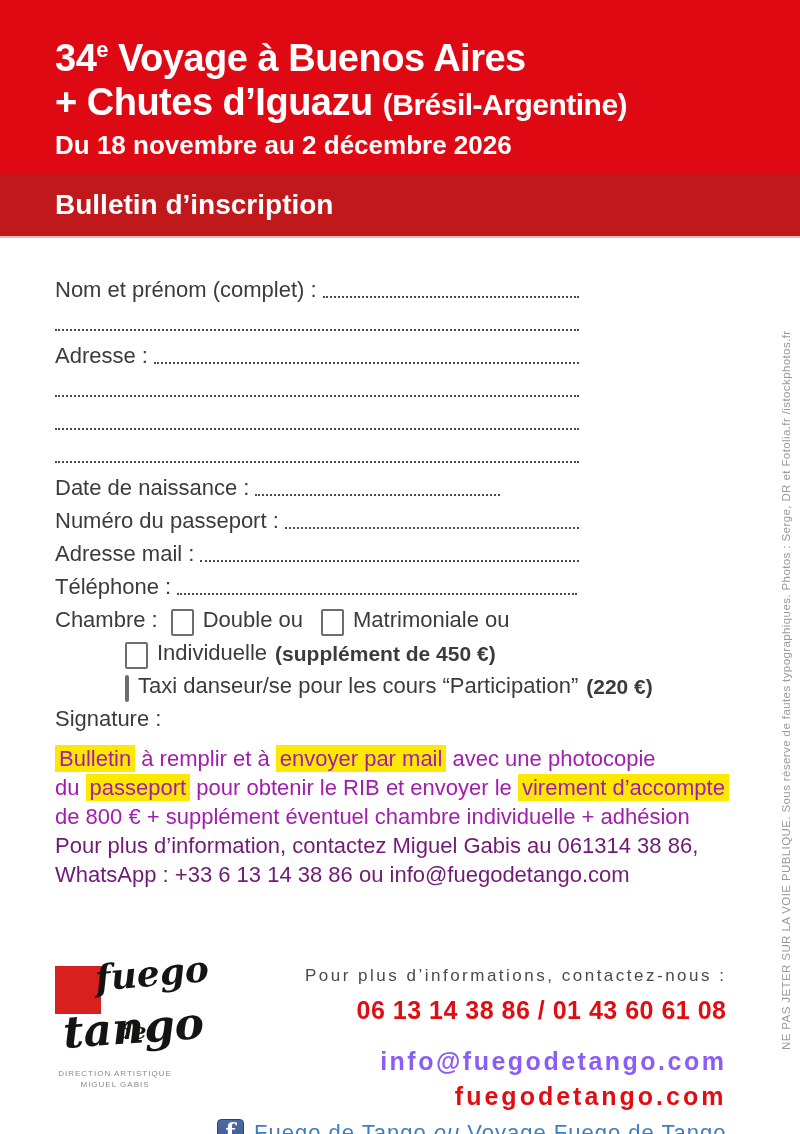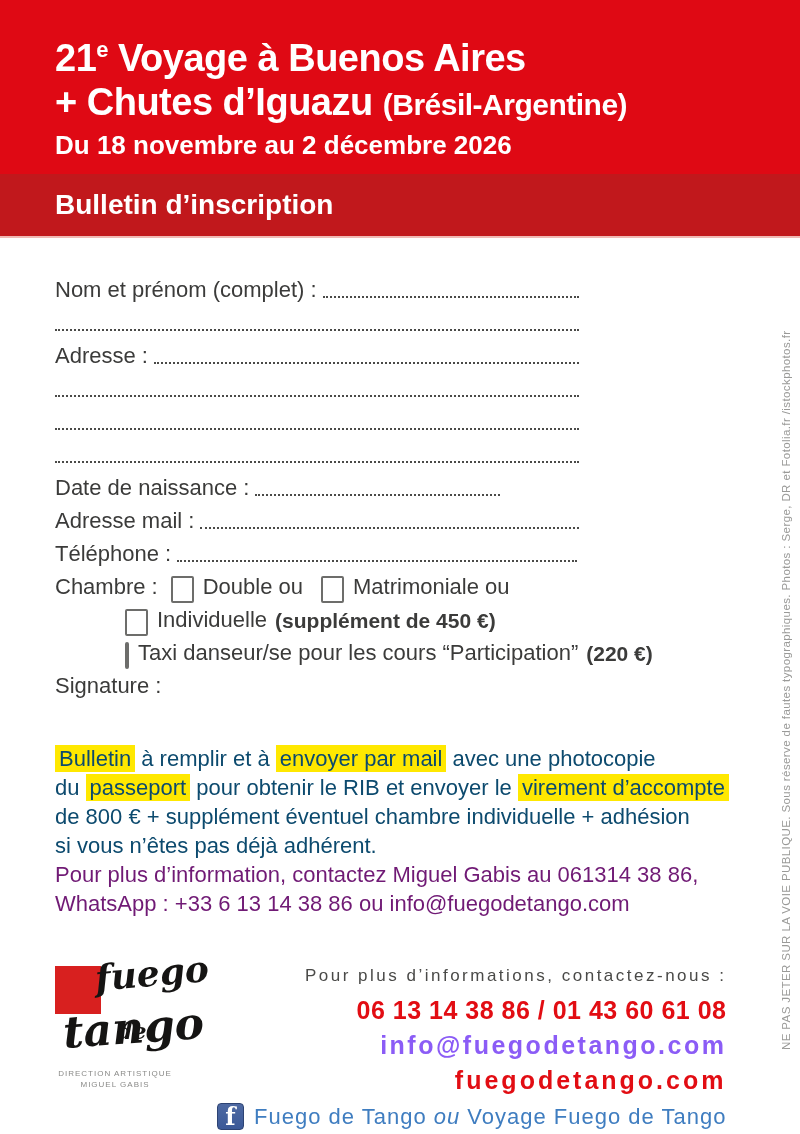--- a/index.html
+++ b/index.html
@@ -41,39 +41,39 @@
   .checkbox {
     display:inline-block; width:23px; height:27px;
     border:2px solid #6d6d6b; border-radius:2px;
     margin:0 9px -3px 7px; background:#fff;
   }
   .indent1 { padding-left:70px; }
   .note-bold { font-weight:bold; font-size:21px; padding-left:8px; }
 
   
   .notice { position:absolute; top:744px; left:55px; width:690px; font-size:22px; line-height:29px; }
-  .notice .red { color:#0c4a6e; }
+  .notice .red { color:#a21caf; }
   .notice .hl { background:#ffe800; padding:1px 4px; }
   .notice .blk { color:#701a75; }
 
   
   .footer { position:absolute; top:958px; left:55px; width:660px; display:flex; }
   .logo { position:relative; width:150px; height:160px; flex:0 0 150px; }
   .logo .sq { position:absolute; left:0; top:8px; width:46px; height:48px; background:#d8201f; }
   .logo .w1 { position:absolute; left:40px; top:-6px; font-family:"DejaVu Serif", serif;
               font-style:italic; font-weight:bold; font-size:36px; color:#151413; transform:rotate(-5deg); }
   .logo .w2 { position:absolute; left:62px; top:32px; font-family:"DejaVu Serif", serif;
               font-style:italic; font-weight:bold; font-size:22px; color:#151413;margin-top:28px; }
   .logo .w3 { position:absolute; left:8px; top:44px; font-family:"DejaVu Serif", serif;
               font-style:italic; font-weight:bold; font-size:44px; color:#151413; transform:rotate(-4deg); }
   .logo .cap { position:absolute; left:0; top:110px; width:120px; text-align:center;
                font-size:8px; color:#8a8a88; letter-spacing:1px; line-height:11px; }
   .contact { padding-left:12px; padding-top:8px;text-align:right; }
   .contact .heading { font-size:17px; color:#4a4a48; letter-spacing:2.5px; margin-bottom:10px; }
-  .contact .phones { font-size:25px; font-weight:bold; color:#e20d13; margin-bottom:6px; letter-spacing:0.5px; }
+  .contact .phones { font-size:25px; font-weight:bold; color:#e20d13; margin-bottom:22px; letter-spacing:0.5px; }
   .contact .email  { font-size:25px; font-weight:bold; color:#8b5cf6; margin-bottom:6px; letter-spacing:2.5px; }
   .contact .site   { font-size:25px; font-weight:bold; color:#e20d13; margin-bottom:8px; letter-spacing:3px; }
   .fbrow { display:flex; align-items:center; }
   .fb-icon {
     width:27px; height:27px; border-radius:4px; flex:0 0 27px;
     background:linear-gradient(#4e69a2,#3b5998); border:1px solid #2d4373;
     color:#fff; font-family:"DejaVu Serif", serif; font-weight:bold; font-size:24px;
     display:flex; align-items:flex-end; justify-content:center; overflow:hidden; line-height:25px;
   }
   .fbrow .fbtext { font-size:22px; color:#3f7dc0; letter-spacing:1px; padding-left:10px; white-space:nowrap; }
@@ -85,21 +85,21 @@
     writing-mode:vertical-rl; transform:rotate(180deg);
     font-size:11.5px; color:#9a9a98; letter-spacing:0.4px; white-space:nowrap;
   }
 </style>
 </head>
 <body>
 
 <div class="page">
 
   <div class="header">
-    <div class="t1"><span>21</span><sup>e</sup><span> Voyage à Buenos Aires</span></div>
+    <div class="t1"><span>34</span><sup>e</sup><span> Voyage à Buenos Aires</span></div>
     <div class="t2"><span>+ Chutes d’Iguazu </span><span class="paren">(Brésil-Argentine)</span></div>
     <div class="t3">Du 18 novembre au 2 décembre 2026</div>
   </div>
 
   <div class="banner">
     <span>Bulletin d’inscription</span>
   </div>
 
   <div class="form">
 
@@ -123,20 +123,24 @@
     </div>
     <div class="frow">
       <span class="dots"></span>
     </div>
 
     <div class="frow">
       <span class="lbl">Date de naissance :</span>
       <span class="dots short-date"></span>
     </div>
 
+    <div class="frow">
+      <span class="lbl">Numéro du passeport :</span>
+      <span class="dots"></span>
+    </div>
 
     <div class="frow">
       <span class="lbl">Adresse mail :</span>
       <span class="dots"></span>
     </div>
 
     <div class="frow">
       <span class="lbl">Téléphone :</span>
       <span class="dots short-tel"></span>
     </div>
@@ -164,21 +168,20 @@
     <div class="frow">
       <span class="lbl">Signature :</span>
     </div>
 
   </div>
 
   <div class="notice">
     <div class="red"><span class="hl">Bulletin</span><span> à remplir et à </span><span class="hl">envoyer par mail</span><span> avec une photocopie</span></div>
     <div class="red"><span>du </span><span class="hl">passeport</span><span> pour obtenir le RIB et envoyer le </span><span class="hl">virement d’accompte</span></div>
     <div class="red">de 800 € + supplément éventuel chambre individuelle + adhésion</div>
-    <div class="red">si vous n’êtes pas déjà adhérent.</div>
     <div class="blk">Pour plus d’information, contactez Miguel Gabis au 061314 38 86,</div>
     <div class="blk">WhatsApp : +33 6 13 14 38 86 ou info@fuegodetango.com</div>
   </div>
 
   <div class="footer">
     <div class="logo">
       <div class="sq"></div>
       <div class="w1">fuego</div>
       <div class="w2">de</div>
       <div class="w3">tango</div>

